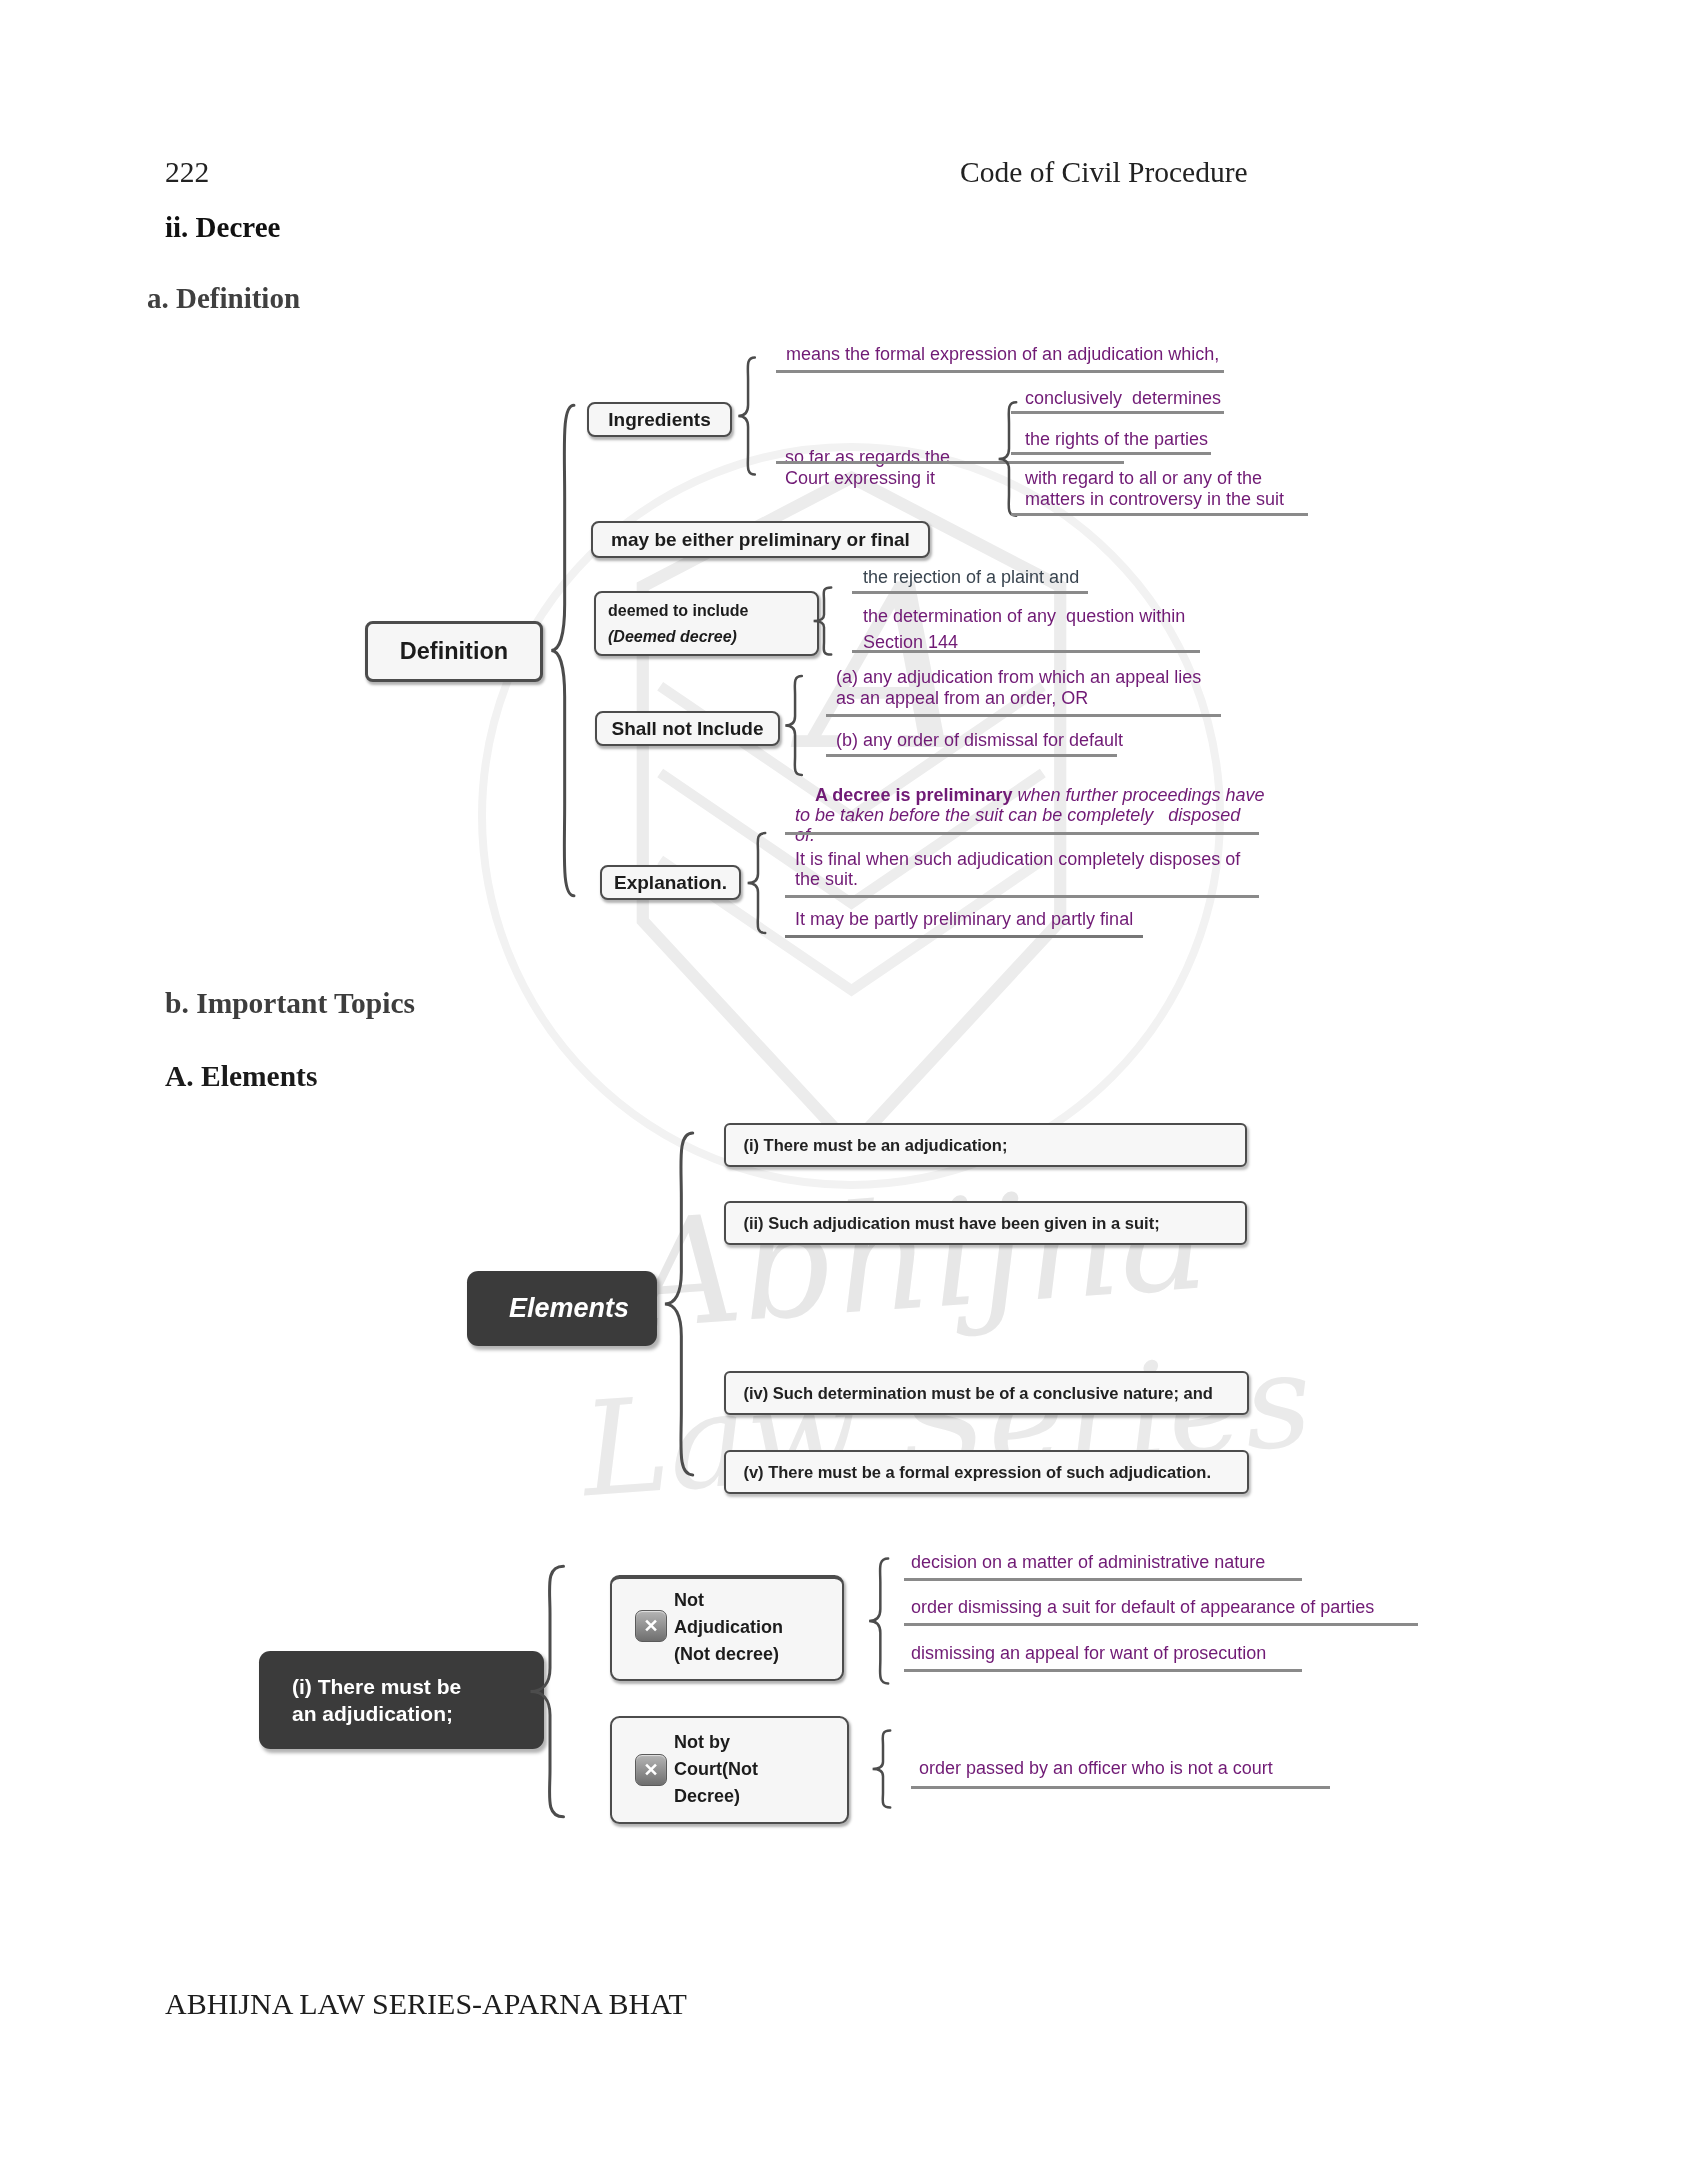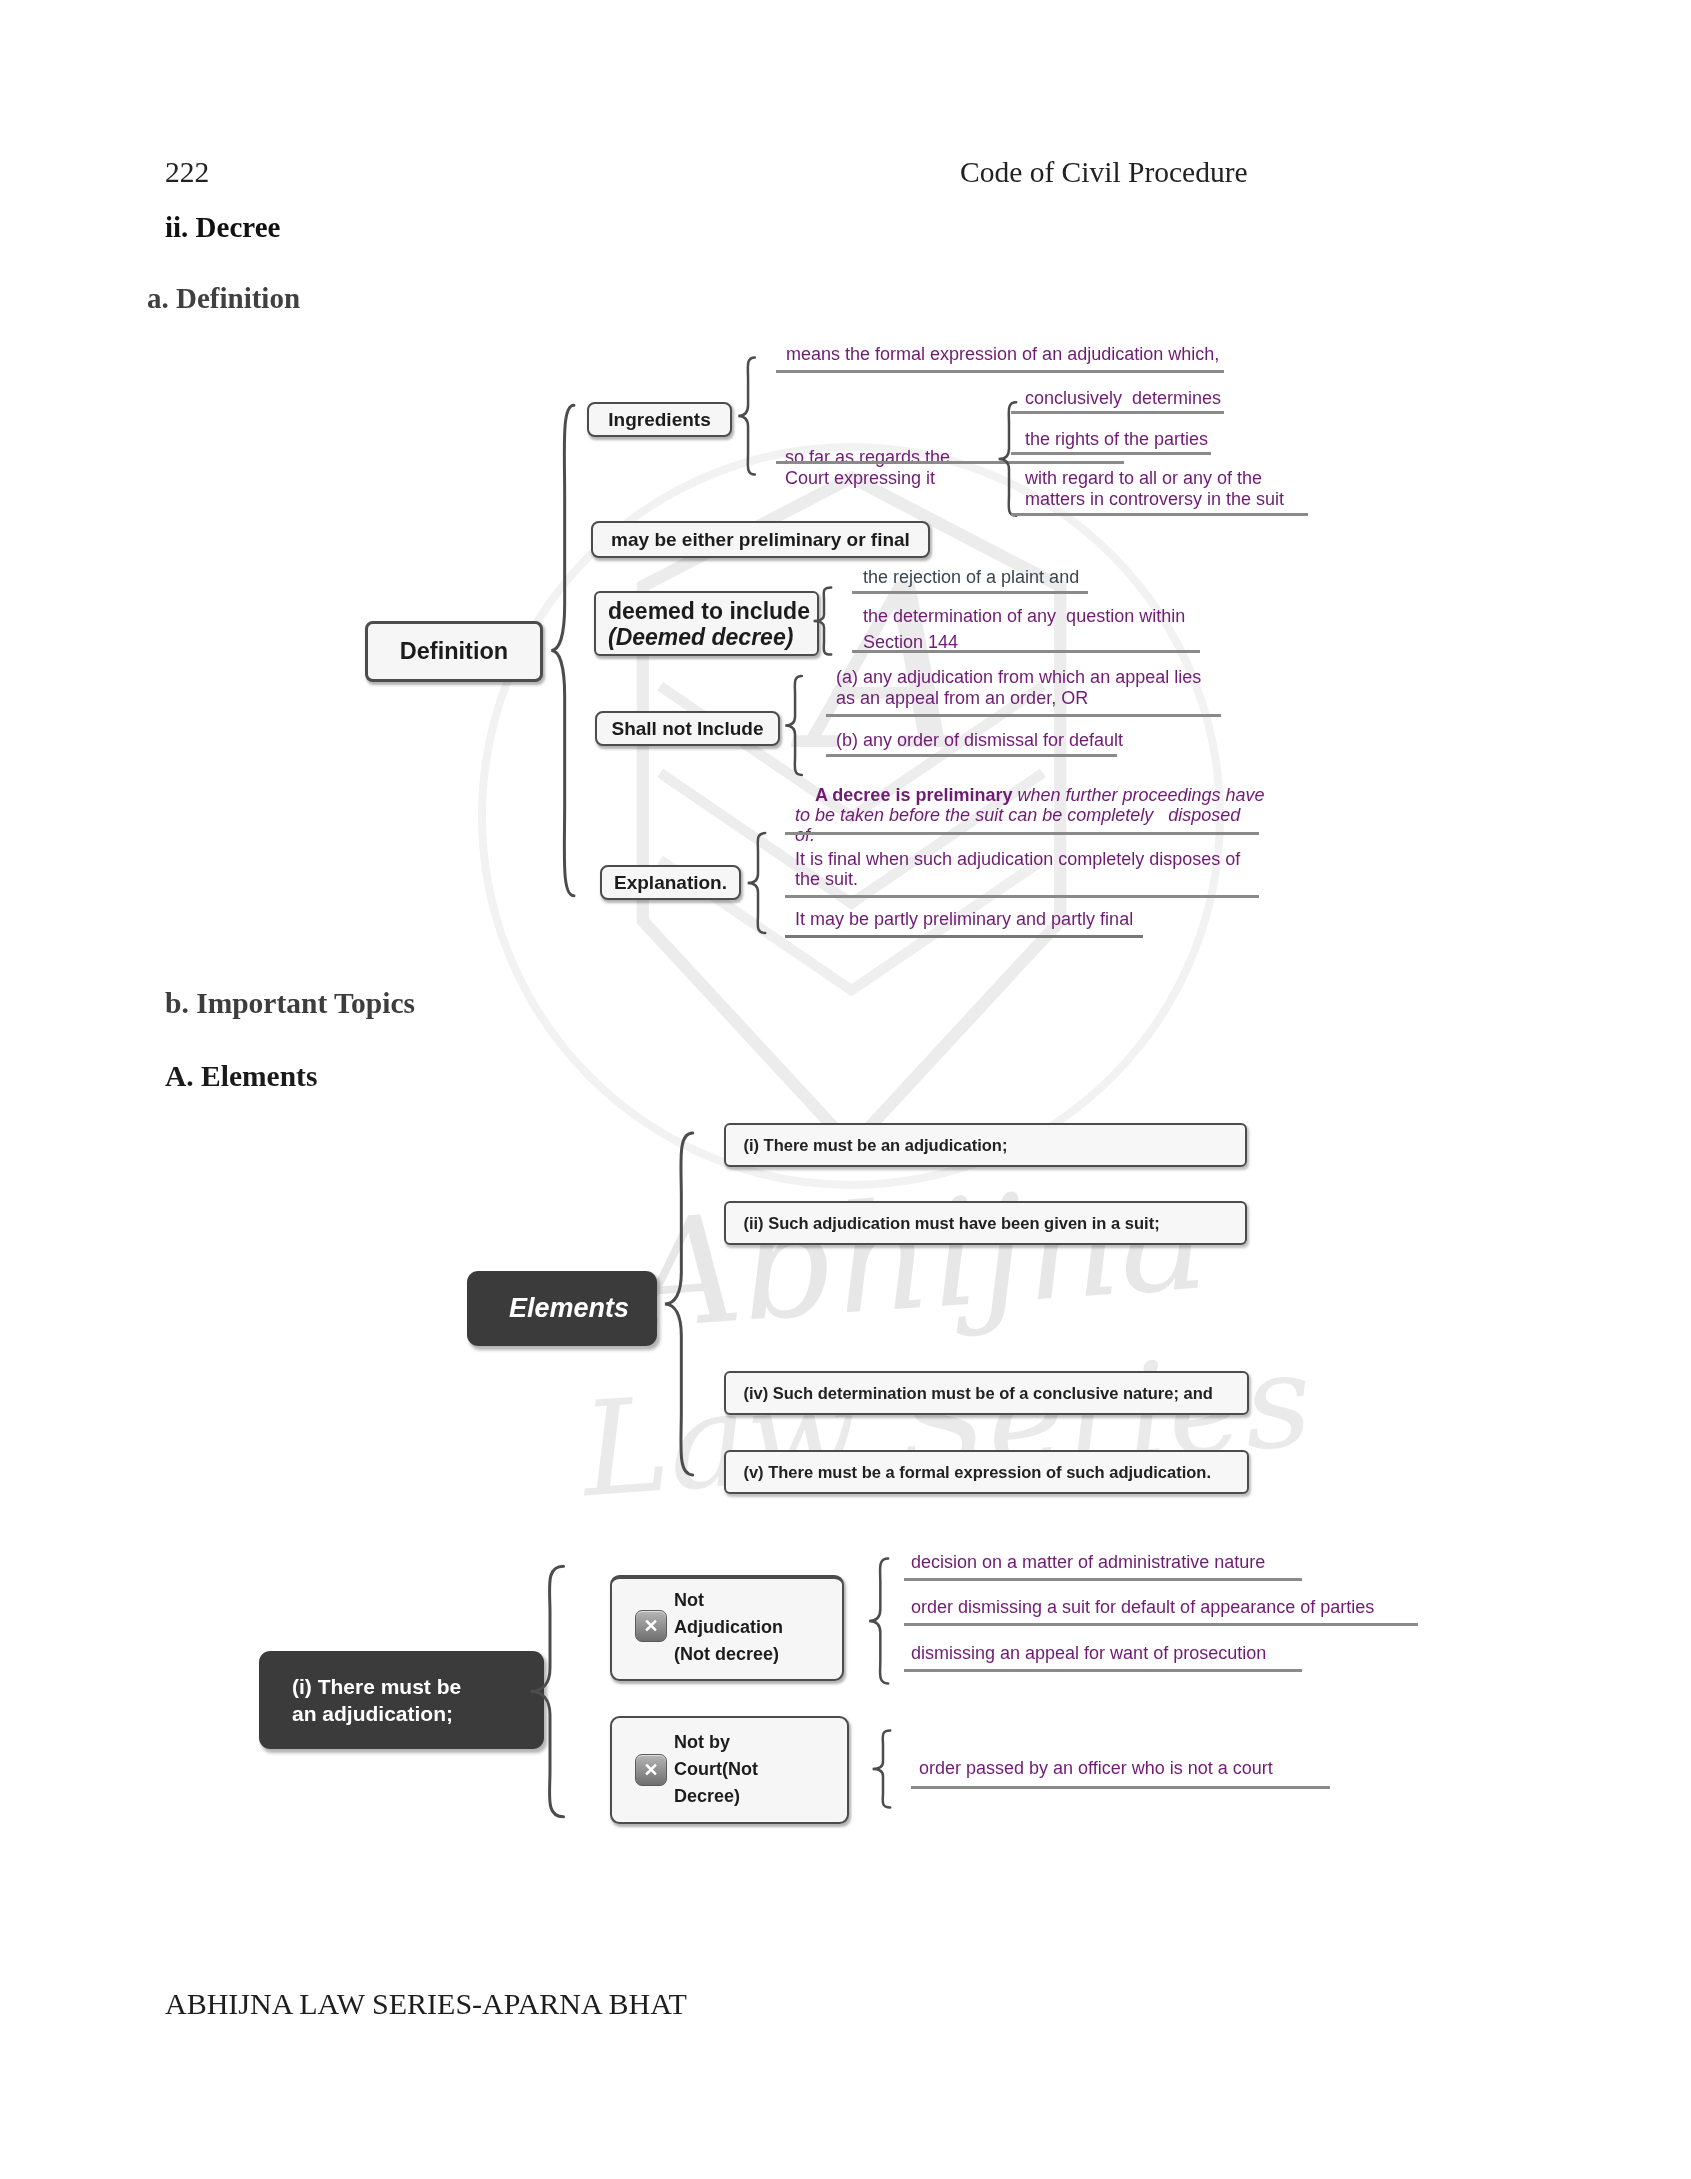--- a/index.html
+++ b/index.html
@@ -88,21 +88,21 @@
   <div class="uline" style="left:1011px;top:452px;width:200px;"></div>
 
   <div class="leaf" style="left:1025px;top:468px;line-height:21px;">with regard to all or any of the
 matters in controversy in the suit</div>
   <div class="uline" style="left:1011px;top:513px;width:297px;"></div>
 
   <div class="lbox" style="left:591px;top:521px;width:335px;height:33px;font-size:19px;">
     <span>may be either preliminary or final</span>
   </div>
 
-  <div class="lbox" style="left:594px;top:591px;width:209px;height:61px;font-size:23px;line-height:26px;align-items:flex-start;padding-left:12px;text-align:right;border-radius:6px;">
+  <div class="lbox" style="left:594px;top:591px;width:209px;height:61px;font-size:16px;line-height:26px;align-items:flex-start;padding-left:12px;text-align:right;">
     <span>deemed to include</span>
     <span style="font-style:italic;">(Deemed decree)</span>
   </div>
 
   <svg class="brace" style="left:808px;top:586px;width:24px;height:70px" viewBox="0 0 30 100" preserveAspectRatio="none">
     <path d="M29,2 C17,2 20,10 20,20 L20,41 C20,47 15,50 7,50 C15,50 20,53 20,59 L20,80 C20,90 17,98 29,98" fill="none" stroke="#4c4c4c" stroke-width="2.5" vector-effect="non-scaling-stroke" stroke-linecap="round"></path>
   </svg>
 
   <div class="leaf" style="left:863px;top:567px;color:#3a4550;">the rejection of a plaint and</div>
   <div class="uline" style="left:852px;top:591px;width:236px;"></div>

